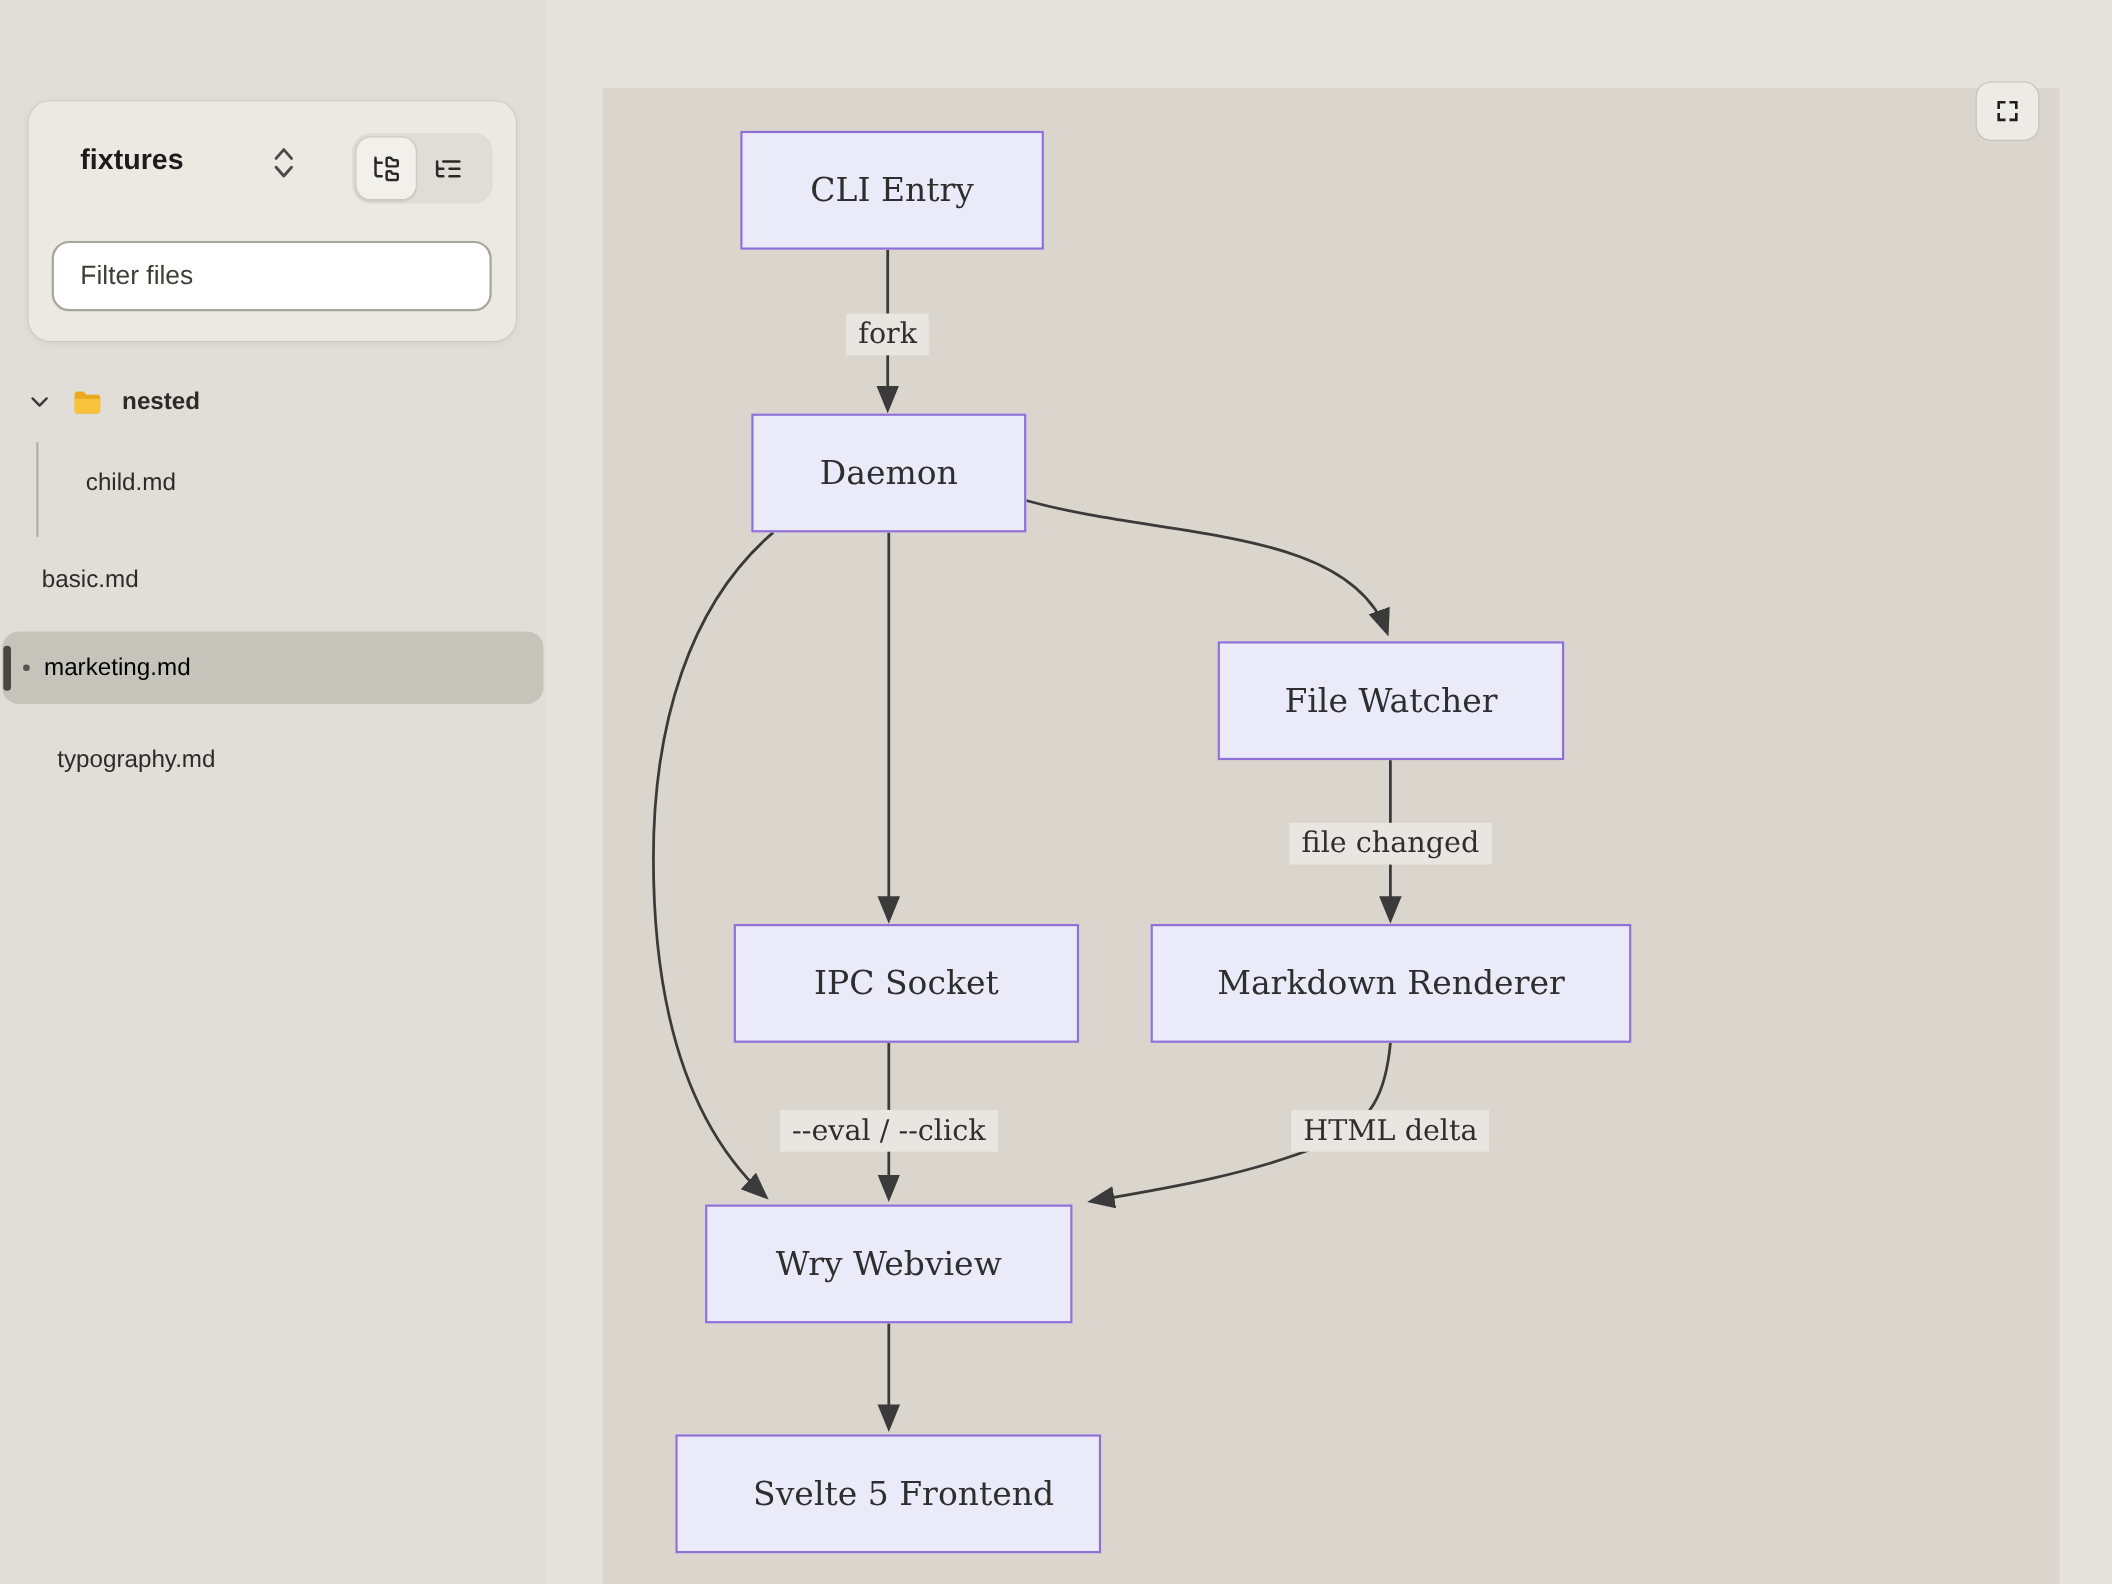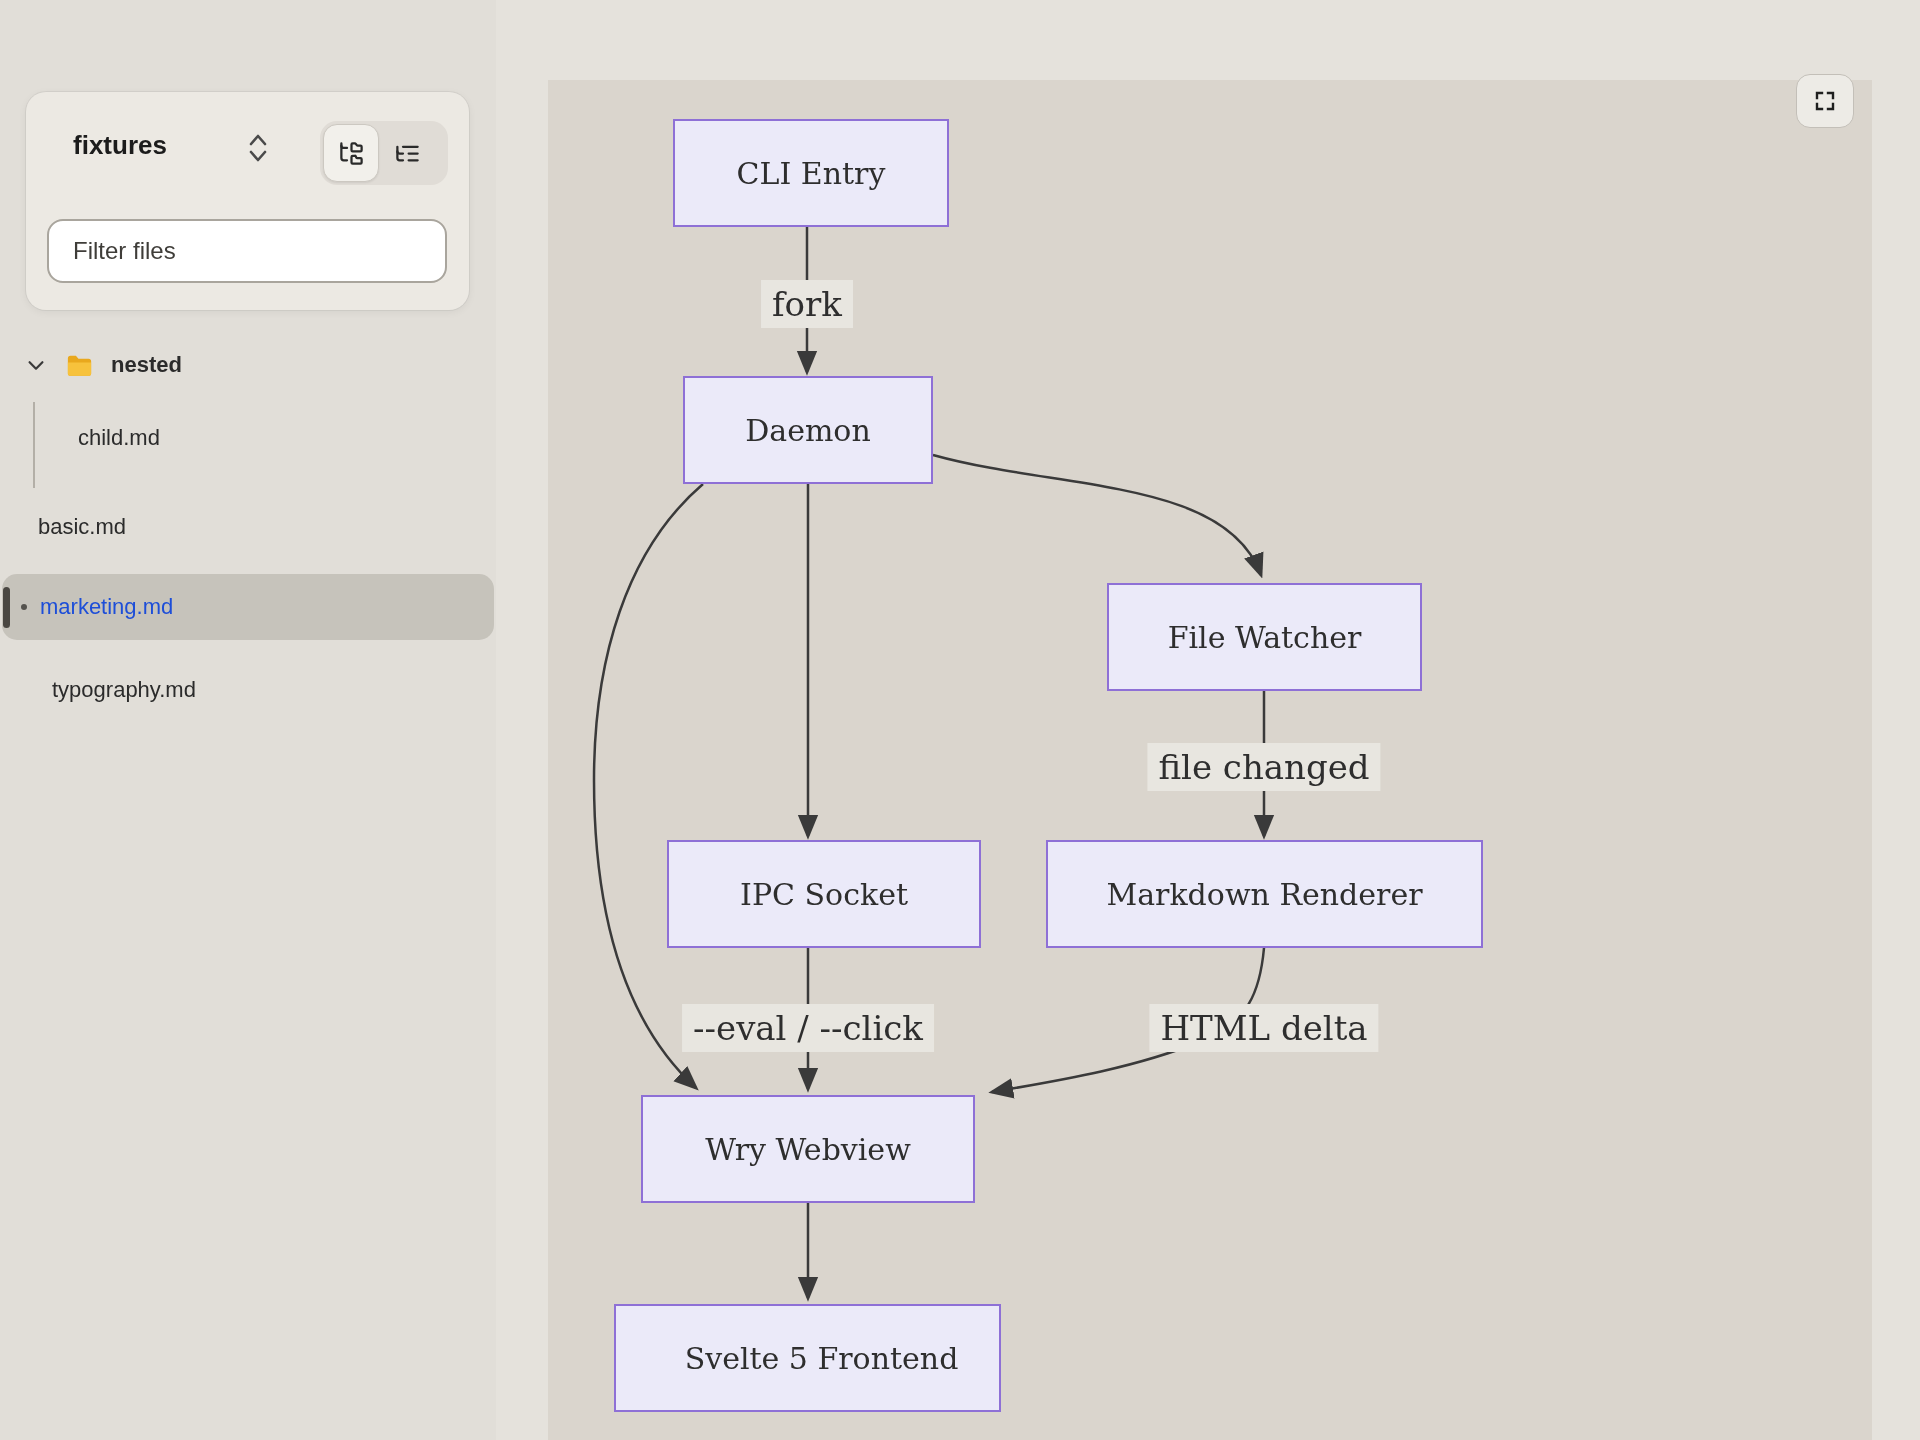--- a/index.html
+++ b/index.html
@@ -40,21 +40,21 @@
   .folder-ic{position:absolute; left:64px;}
 
   
   .main{position:absolute; left:496px; top:0; right:0; bottom:0; background:#E5E2DC;}
   .canvas{position:absolute; left:52px; top:80px; width:1324px; height:1360px; background:var(--canvas-bg);}
   .edges{position:absolute; left:0; top:0;}
   .node{position:absolute; background:var(--node-fill); border:2px solid var(--node-border);
         display:flex; align-items:center; justify-content:center;
         font-family:"DejaVu Serif", serif; font-size:30px; color:#2E2E2E;}
   .edge-label{position:absolute; transform:translate(-50%,-50%); background:var(--edge-label-bg);
-              font-family:"DejaVu Serif", serif; font-size:34px; color:#2E2E2E;
+              font-family:"DejaVu Serif", serif; font-size:26px; color:#2E2E2E;
               padding:4px 11px; white-space:nowrap;}
   .expand-btn{position:absolute; top:74px; right:66px; width:58px; height:54px;
               background:#EDEBE6; border:1.5px solid #C3BFB8; border-radius:14px;
               display:flex; align-items:center; justify-content:center; cursor:pointer; color:#1F1F1F;}
   svg{display:block;}
 </style>
 </head>
 <body>
 
 <aside class="sidebar">
@@ -106,21 +106,21 @@
       <span class="label" style="margin-left:78px;">child.md</span>
     </div>
 
     <div class="row" style="top:500px;">
       <span class="label" style="margin-left:38px;">basic.md</span>
     </div>
 
     <div class="row selected" style="top:574px;">
       <span class="sel-bar"></span>
       <span class="mod-dot"></span>
-      <span class="label" style="margin-left:38px; color:#1d4ed8;">marketing.md</span>
+      <span class="label" style="margin-left:38px; color:#000000;">marketing.md</span>
     </div>
 
     <div class="row" style="top:663px;padding-left:14px;">
       <span class="label" style="margin-left:38px;">typography.md</span>
     </div>
   </div>
 </aside>
 
 <main class="main">
   <div class="canvas">

